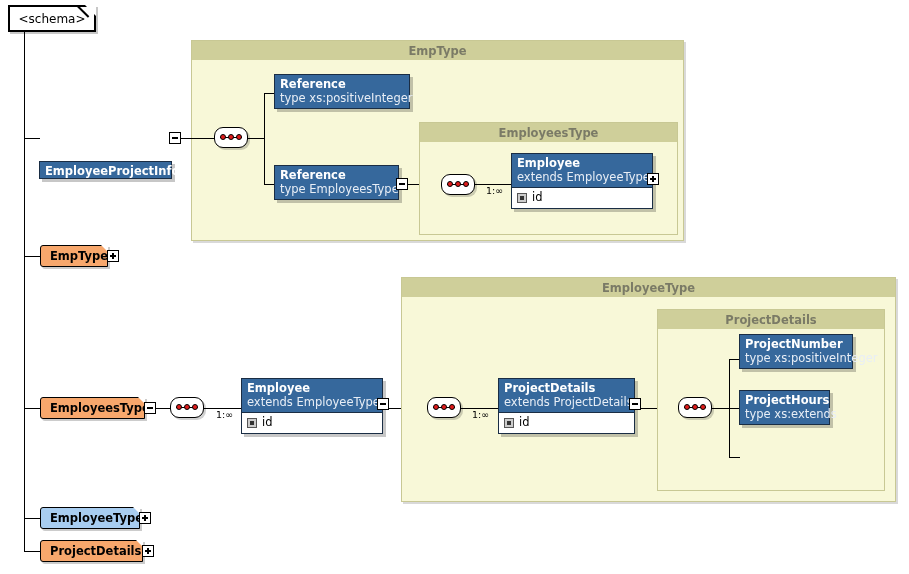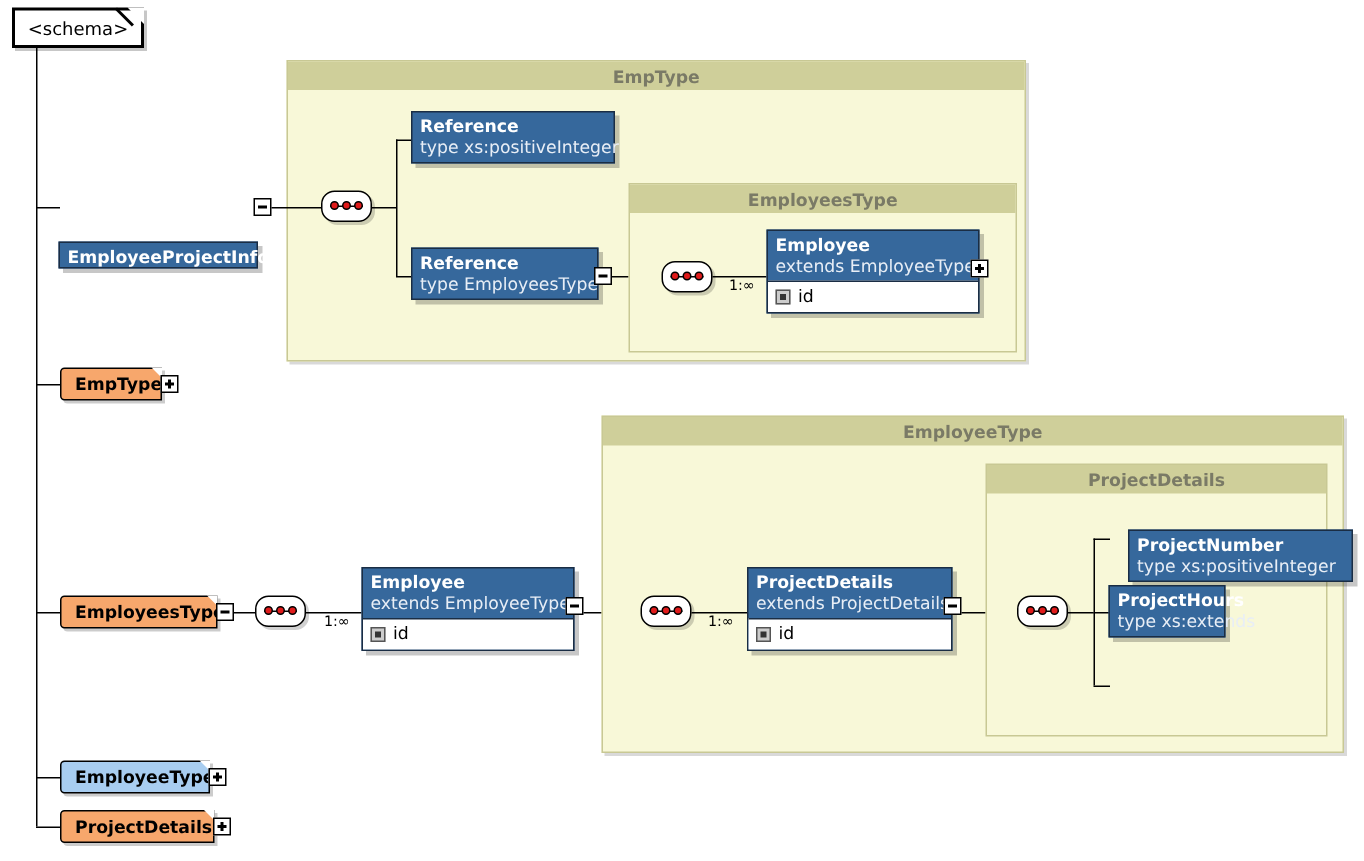--- a/index.html
+++ b/index.html
@@ -364,26 +364,26 @@
     <span class="dot d2"></span>
     <span class="dot d3"></span>
   </div>
 
   <div class="line-h" style="left:712px; top:408px; width:17px;"></div>
   <div class="line-v" style="left:729px; top:359px; height:98px;"></div>
   <div class="line-h" style="left:729px; top:359px; width:11px;"></div>
   <div class="line-h" style="left:729px; top:408px; width:11px;"></div>
   <div class="line-h" style="left:729px; top:457px; width:11px;"></div>
 
-  <div class="elem" style="left:739px; top:353px; width:150px;margin-left:13px;">
+  <div class="elem" style="left:739px; top:334px; width:114px;">
     <div class="ehead">ProjectNumber</div>
     <div class="etype">type xs:positiveInteger</div>
   </div>
 
-  <div class="elem" style="left:739px; top:390px; width:78px;">
+  <div class="elem" style="left:739px; top:390px; width:91px;">
     <div class="ehead">ProjectHours</div>
     <div class="etype">type xs:extends</div>
   </div>
 
 
   <div class="typebox blue" style="left:40px; top:507px; width:100px; height:22px;">
     <span>EmployeeType</span>
     <span class="typebox-clip"></span>
   </div>
   <div class="toggle plus" style="left:139px; top:512px;"></div>

